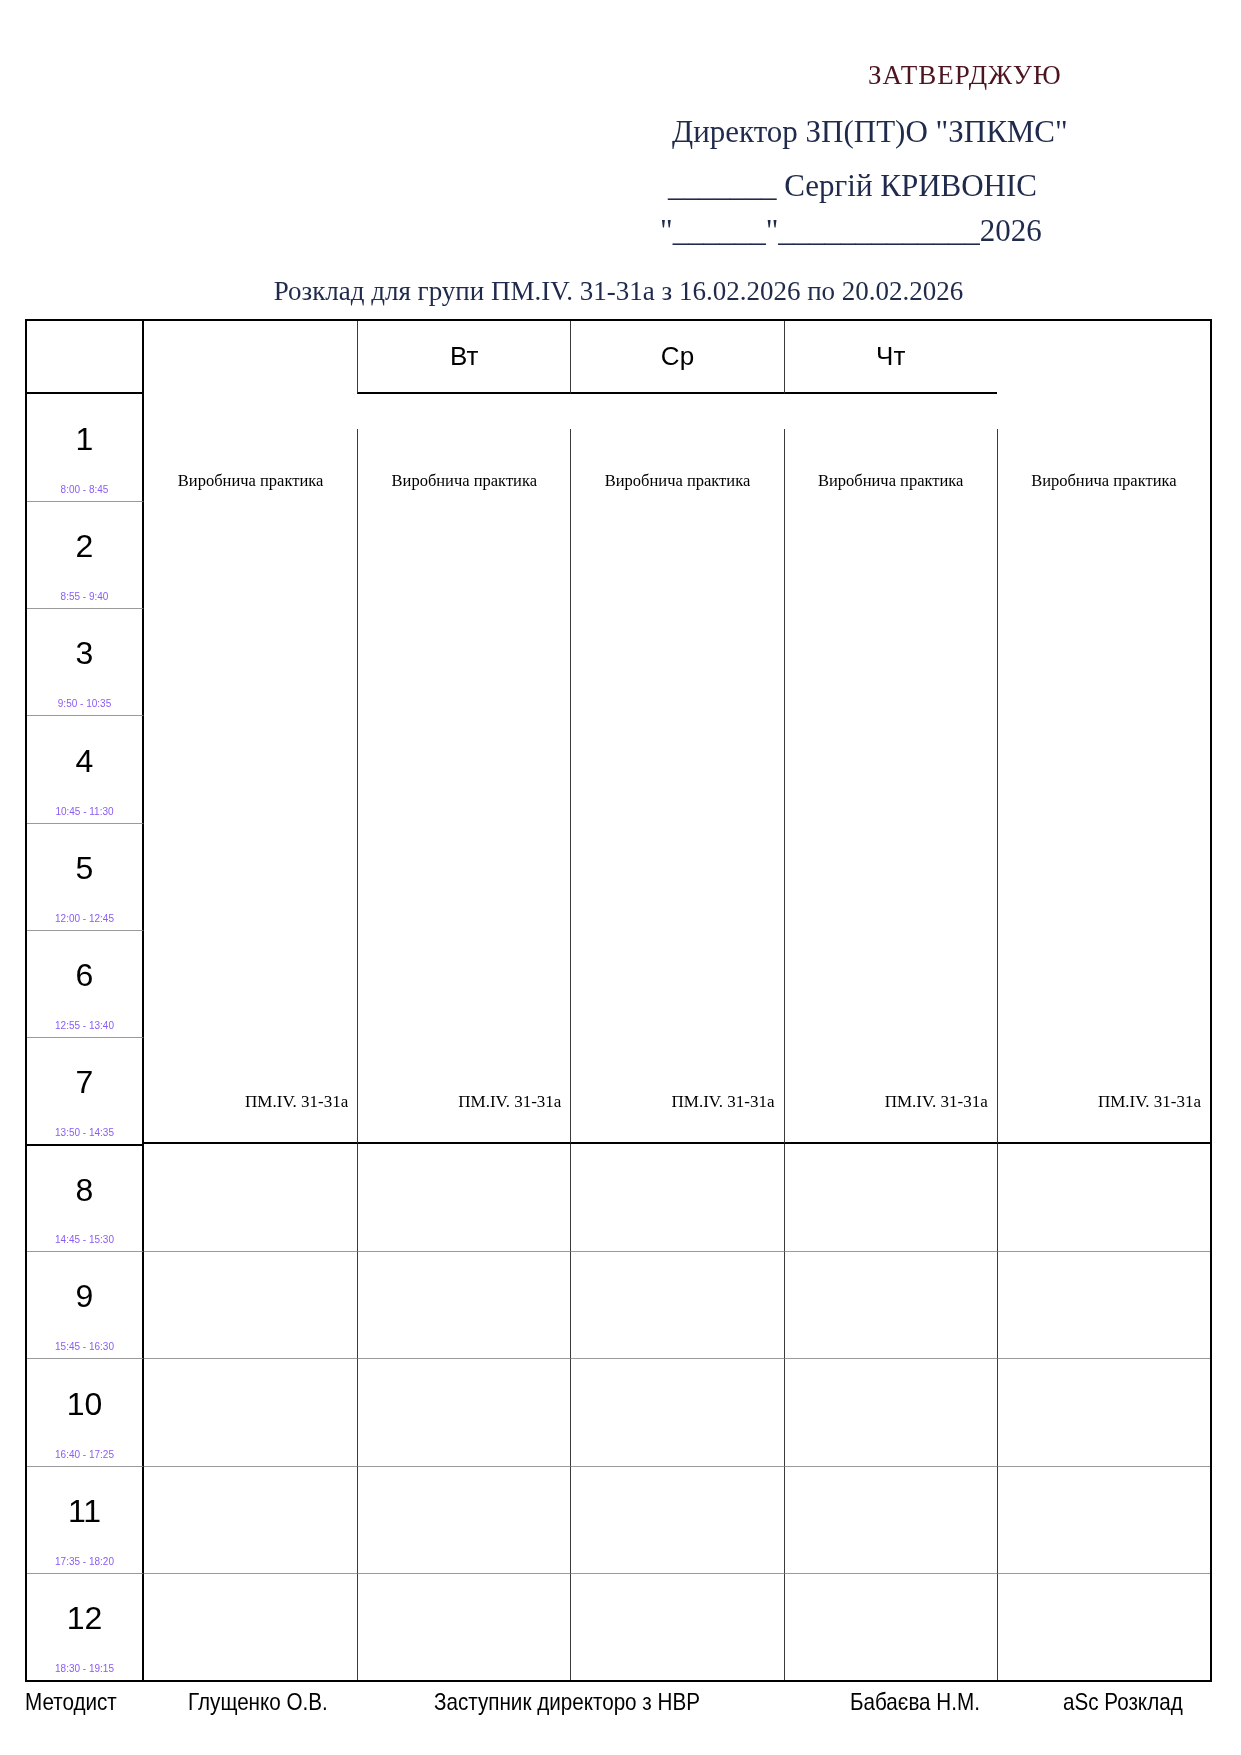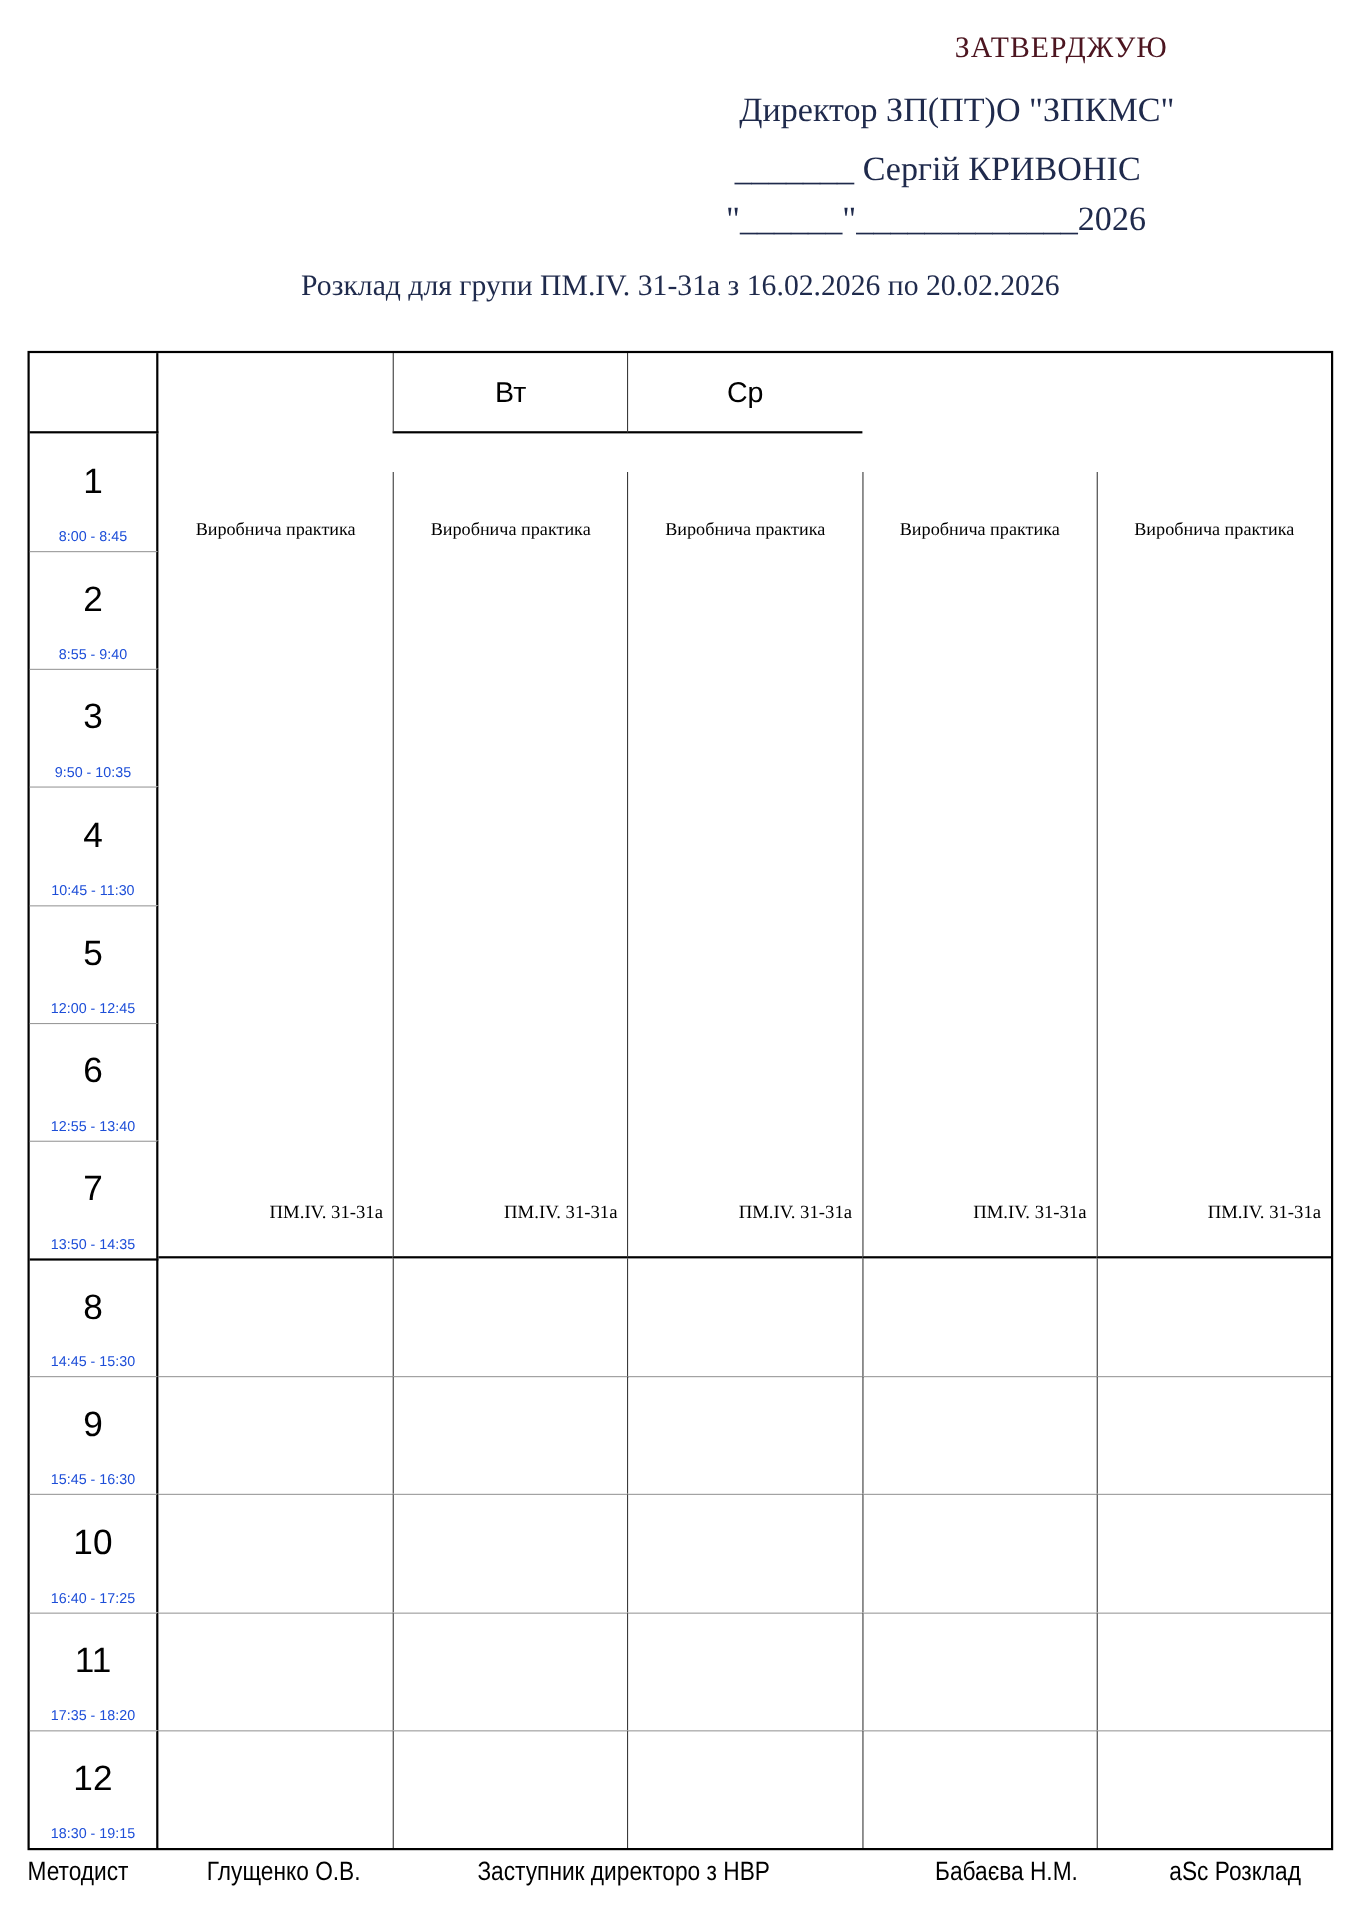--- a/index.html
+++ b/index.html
@@ -1,20 +1,20 @@
 <!DOCTYPE html>
 <html><head>
 <meta charset="utf-8">
 <style>
   html,body{margin:0;padding:0;}
   body{
     width:1241px;height:1755px;position:relative;background:#ffffff;
     font-family:"Liberation Sans","DejaVu Sans",sans-serif;overflow:hidden;
   }
-  .serif{font-family:"Liberation Serif","DejaVu Serif",serif;}
+  .serif{font-family:"Liberation Serif","DejaVu Serif",serif;margin-top:32px;}
   
   .approval-line{position:absolute;white-space:nowrap;color:#1f2a4c;}
   .stamp{left:868px;top:28px;font-size:27px;color:#4c1520;letter-spacing:1px;}
   .appr1{left:672px;top:82px;font-size:31px;}
   .appr2{left:668px;top:136px;font-size:31px;}
   .appr3{left:660px;top:181px;font-size:31px;}
   
   .sched-title{
     position:absolute;left:25px;top:244px;width:1187px;text-align:center;
     font-size:27px;color:#1f2a4c;white-space:nowrap;
@@ -33,21 +33,21 @@
   .thin-top{border-top:1px solid #9a9a9a;}
   .thick-top{border-top:2.5px solid #000;}
   .day-header{
     display:flex;align-items:center;justify-content:center;
     font-size:26px;color:#000;
   }
   .period{
     display:flex;flex-direction:column;align-items:center;
   }
   .pnum{flex:1;display:flex;align-items:center;font-size:32px;color:#000;}
-  .ptime{padding-bottom:6px;font-size:13px;color:#1d4ed8;white-space:nowrap;}
+  .ptime{padding-bottom:6px;font-size:10px;color:#8b5cf6;white-space:nowrap;}
   .merged{
     border-bottom:2.5px solid #000;
     display:flex;flex-direction:column;justify-content:space-between;margin-top:35px;
   }
   .lesson-subject{
     padding-top:42px;text-align:center;font-size:16.5px;color:#000;
     font-family:"Liberation Serif","DejaVu Serif",serif;white-space:nowrap;
   }
   .lesson-group{
     text-align:right;padding:0 9px 30px 0;font-size:17px;color:#000;
@@ -72,20 +72,21 @@
 <div class="approval-line serif appr1">Директор ЗП(ПТ)О "ЗПКМС"</div>
 <div class="approval-line serif appr2">_______ Сергій КРИВОНІС</div>
 <div class="approval-line serif appr3">"______"_____________2026</div>
 
 <div class="sched-title serif">Розклад для групи ПМ.IV. 31-31а з 16.02.2026 по 20.02.2026</div>
 
 <div class="grid" id="grid">
   <div class="c col0 hrow" style="grid-column:1;grid-row:1;"></div>
     <div class="c hrow day-header vline" style="grid-area: 1 / 4;">Ср</div>
     <div class="c hrow day-header vline" style="grid-area: 1 / 3;">Вт</div>
+    <div class="c hrow day-header vline" style="grid-area: 1 / 5;">Чт</div>
     <div class="c col0 period" style="grid-area: 2 / 1;">
       <div class="pnum">1</div>
       <div class="ptime">8:00 - 8:45</div>
     </div>
     <div class="c col0 period thin-top" style="grid-area: 3 / 1;">
       <div class="pnum">2</div>
       <div class="ptime">8:55 - 9:40</div>
     </div>
     <div class="c col0 period thin-top" style="grid-area: 4 / 1;">
       <div class="pnum">3</div>

